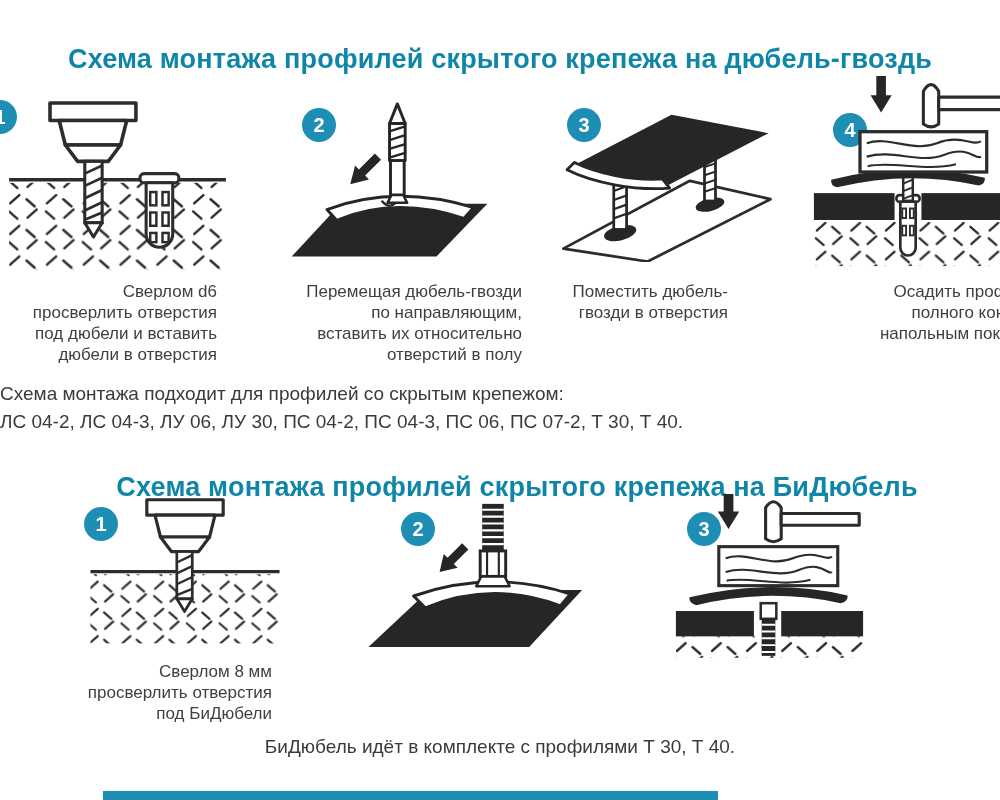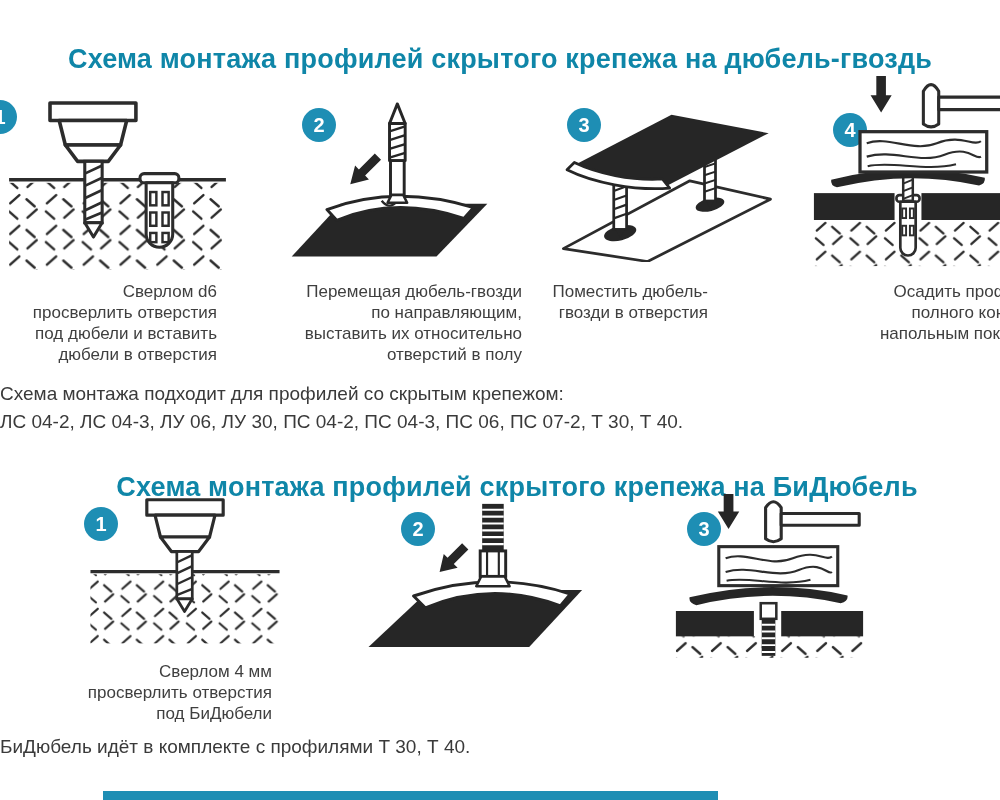--- a/index.html
+++ b/index.html
@@ -24,31 +24,31 @@
   .b-s1-4{left:833px;top:113px;}
   .b-s2-1{left:84px;top:507px;}
   .b-s2-2{left:401px;top:512px;}
   .b-s2-3{left:687px;top:512px;}
   .caption{
     position:absolute;color:#3f3f3f;font-size:17px;line-height:21px;
     text-align:right;white-space:pre-line;
   }
   .c-s1-1{left:5px;top:281px;width:212px;}
   .c-s1-2{left:250px;top:281px;width:272px;}
-  .c-s1-3{left:508px;top:281px;width:200px;}
+  .c-s1-3{left:528px;top:281px;width:200px;}
   .c-s1-4{left:800px;top:281px;width:260px;}
   .c-s2-1{left:72px;top:661px;width:200px;}
   .c-s2-2{left:325px;top:661px;width:310px;}
   .c-s2-3{left:783px;top:646px;width:205px;}
   .note{
     position:absolute;left:0;top:380px;width:1000px;text-align:left;
     color:#3a3a3a;font-size:19px;line-height:28px;white-space:pre-line;
   }
   .footer-line{
-    position:absolute;left:0;top:736px;width:1000px;text-align:left;
+    position:absolute;left:0;top:736px;width:1000px;text-align:center;
     color:#3a3a3a;font-size:19px;
   }
   .art{position:absolute;}
   .art-s1-1{left:5px;top:100px;}
   .art-s1-2{left:278px;top:100px;}
   .art-s1-3{left:556px;top:102px;}
   .art-s1-4{left:812px;top:76px;}
   .art-s2-1{left:85px;top:497px;}
   .art-s2-2{left:343px;top:498px;}
   .art-s2-3{left:672px;top:494px;}
@@ -164,21 +164,21 @@
       <polygon points="-14,-5 6,-5 6,-11 24,0 6,11 6,5 -14,5" fill="#262626"></polygon>
     </g>
   </svg>
 
   <div class="caption c-s1-1">Сверлом d6
 просверлить отверстия
 под дюбели и вставить
 дюбели в отверстия</div>
   <div class="caption c-s1-2">Перемещая дюбель-гвозди
 по направляющим,
-выставить их относительно
+вставить их относительно
 отверстий в полу</div>
   <div class="caption c-s1-3">Поместить дюбель-
 гвозди в отверстия</div>
   <div class="caption c-s1-4">Осадить профиль до
 полного контакта с
 напольным покрытием</div>
 
   <div class="note">Схема монтажа подходит для профилей со скрытым крепежом:
 ЛС 04-2, ЛС 04-3, ЛУ 06, ЛУ 30, ПС 04-2, ПС 04-3, ПС 06, ПС 07-2, Т 30, Т 40.</div>
 
@@ -236,21 +236,21 @@
     <path d="M55,66 C76,58 100,76 124,66 S158,70 164,64 M55,80 C80,72 106,88 130,78 S160,84 164,80 M56,89 C78,84 112,96 142,88" fill="none" stroke="#2c2c2c" stroke-width="2.2"></path>
     <g fill="#fff" stroke="#2c2c2c" stroke-width="3.2" stroke-linejoin="round">
       <path d="M96,46 L96,14 Q104,2 112,14 L112,46 Q104,52 96,46 Z"></path>
       <rect x="112" y="20" width="80" height="12"></rect>
     </g>
     <g transform="translate(58,12) rotate(90)">
       <polygon points="-12,-5 6,-5 6,-11 24,0 6,11 6,5 -12,5" fill="#262626"></polygon>
     </g>
   </svg>
 
-  <div class="caption c-s2-1">Сверлом 4 мм
+  <div class="caption c-s2-1">Сверлом 8 мм
 просверлить отверстия
 под БиДюбели</div>
 
   <div class="footer-line">БиДюбель идёт в комплекте с профилями Т 30, Т 40.</div>
 
   <div class="accent-bar"></div>
 
 </div>
 
 </body></html>

